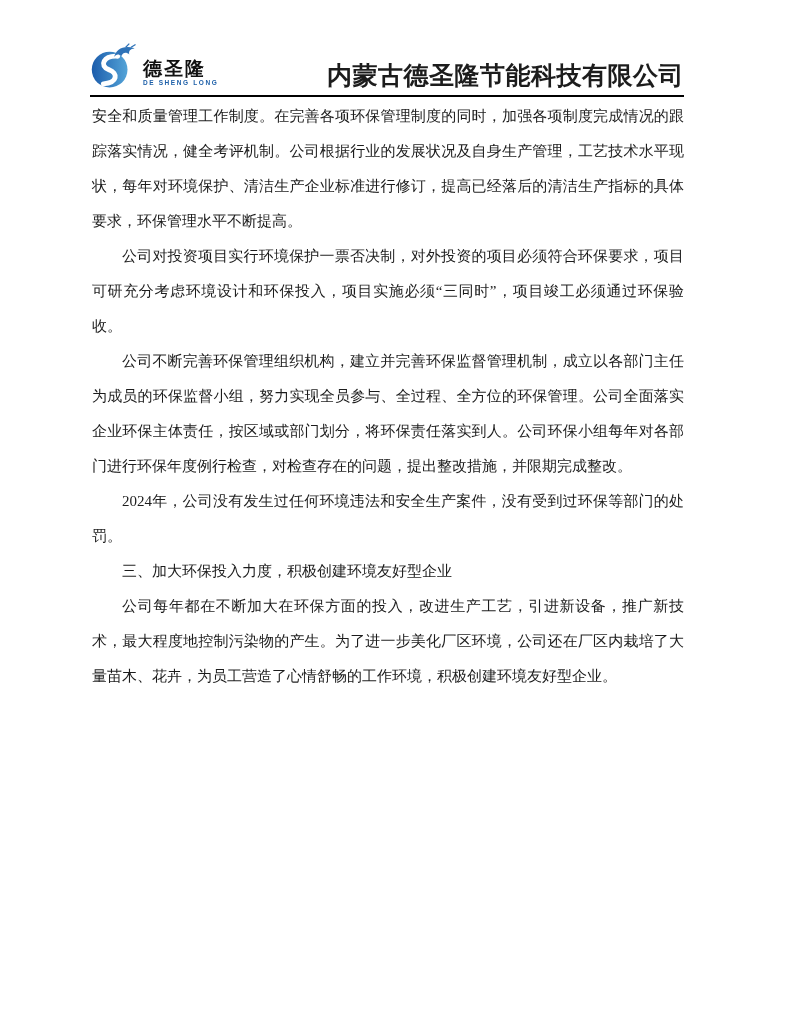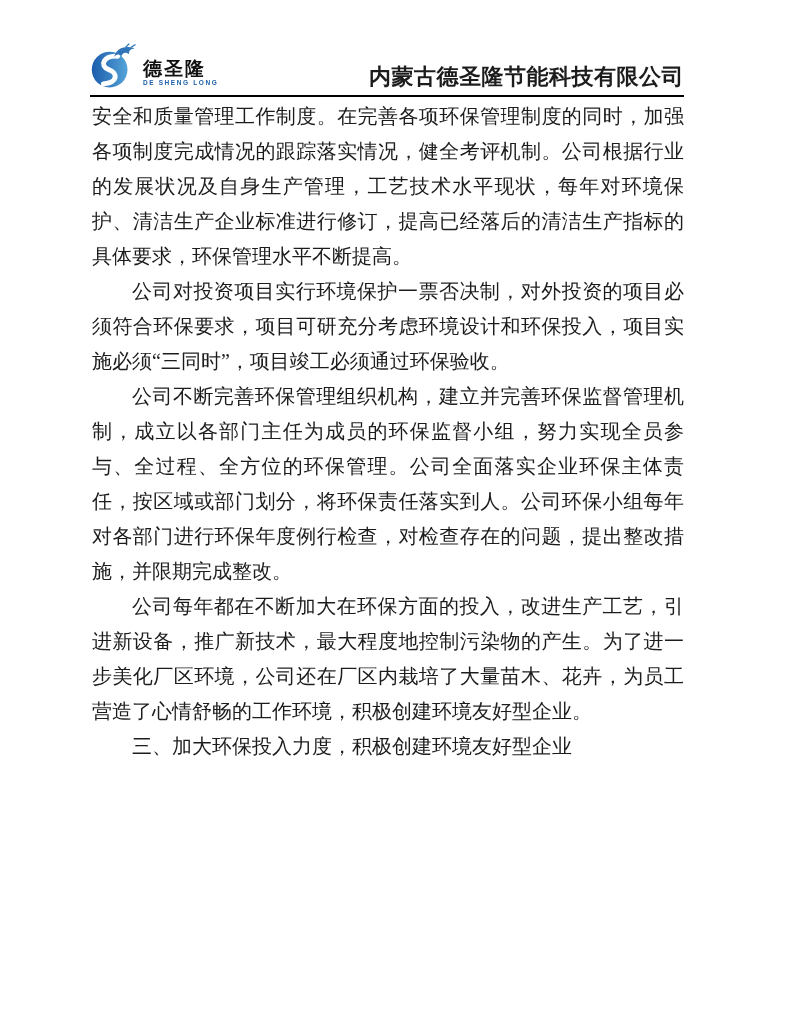--- a/index.html
+++ b/index.html
@@ -51,32 +51,32 @@
   }
   .logo-en {
     font-family: "Liberation Sans", "DejaVu Sans", sans-serif;
     font-weight: bold;
     font-size: 6.5px;
     letter-spacing: 1.6px;
     color: #1d5fa8;
     margin-top: 2px;
   }
   .company-name {
-    font-size: 22px;
+    font-size: 25px;
     font-weight: bold;
     letter-spacing: 0.5px;
     margin-bottom: 3px;
     white-space: nowrap;
   }
   .doc-body {
     position: absolute;
     left: 92px;
     top: 99px;
     width: 592px;
-    font-size: 20px;
+    font-size: 15px;
     line-height: 35px;
     text-align: justify;
   }
   .para {
     margin: 0;
     text-indent: 2em;
   }
   .para.no-indent { text-indent: 0; }
   .para.heading { font-weight: normal; }
   .doc-footer {
@@ -115,21 +115,22 @@
         <span class="logo-en">DE SHENG LONG</span>
       </div>
     </div>
     <div class="company-name">内蒙古德圣隆节能科技有限公司</div>
   </header>
 
   <main class="doc-body" id="doc-body">
       <p class="para no-indent">安全和质量管理工作制度。在完善各项环保管理制度的同时，加强各项制度完成情况的跟踪落实情况，健全考评机制。公司根据行业的发展状况及自身生产管理，工艺技术水平现状，每年对环境保护、清洁生产企业标准进行修订，提高已经落后的清洁生产指标的具体要求，环保管理水平不断提高。</p>
       <p class="para">公司对投资项目实行环境保护一票否决制，对外投资的项目必须符合环保要求，项目可研充分考虑环境设计和环保投入，项目实施必须“三同时”，项目竣工必须通过环保验收。</p>
       <p class="para">公司不断完善环保管理组织机构，建立并完善环保监督管理机制，成立以各部门主任为成员的环保监督小组，努力实现全员参与、全过程、全方位的环保管理。公司全面落实企业环保主体责任，按区域或部门划分，将环保责任落实到人。公司环保小组每年对各部门进行环保年度例行检查，对检查存在的问题，提出整改措施，并限期完成整改。</p>
+      <p class="para">2024年，公司没有发生过任何环境违法和安全生产案件，没有受到过环保等部门的处罚。</p>
+      <p class="para heading">三、加大环保投入力度，积极创建环境友好型企业</p>
       <p class="para">公司每年都在不断加大在环保方面的投入，改进生产工艺，引进新设备，推广新技术，最大程度地控制污染物的产生。为了进一步美化厂区环境，公司还在厂区内栽培了大量苗木、花卉，为员工营造了心情舒畅的工作环境，积极创建环境友好型企业。</p>
-      <p class="para heading">三、加大环保投入力度，积极创建环境友好型企业</p>
     </main>
 
   <footer class="doc-footer">
     <span class="page-number">8</span>
   </footer>
 
 </div>
 
 </body></html>

